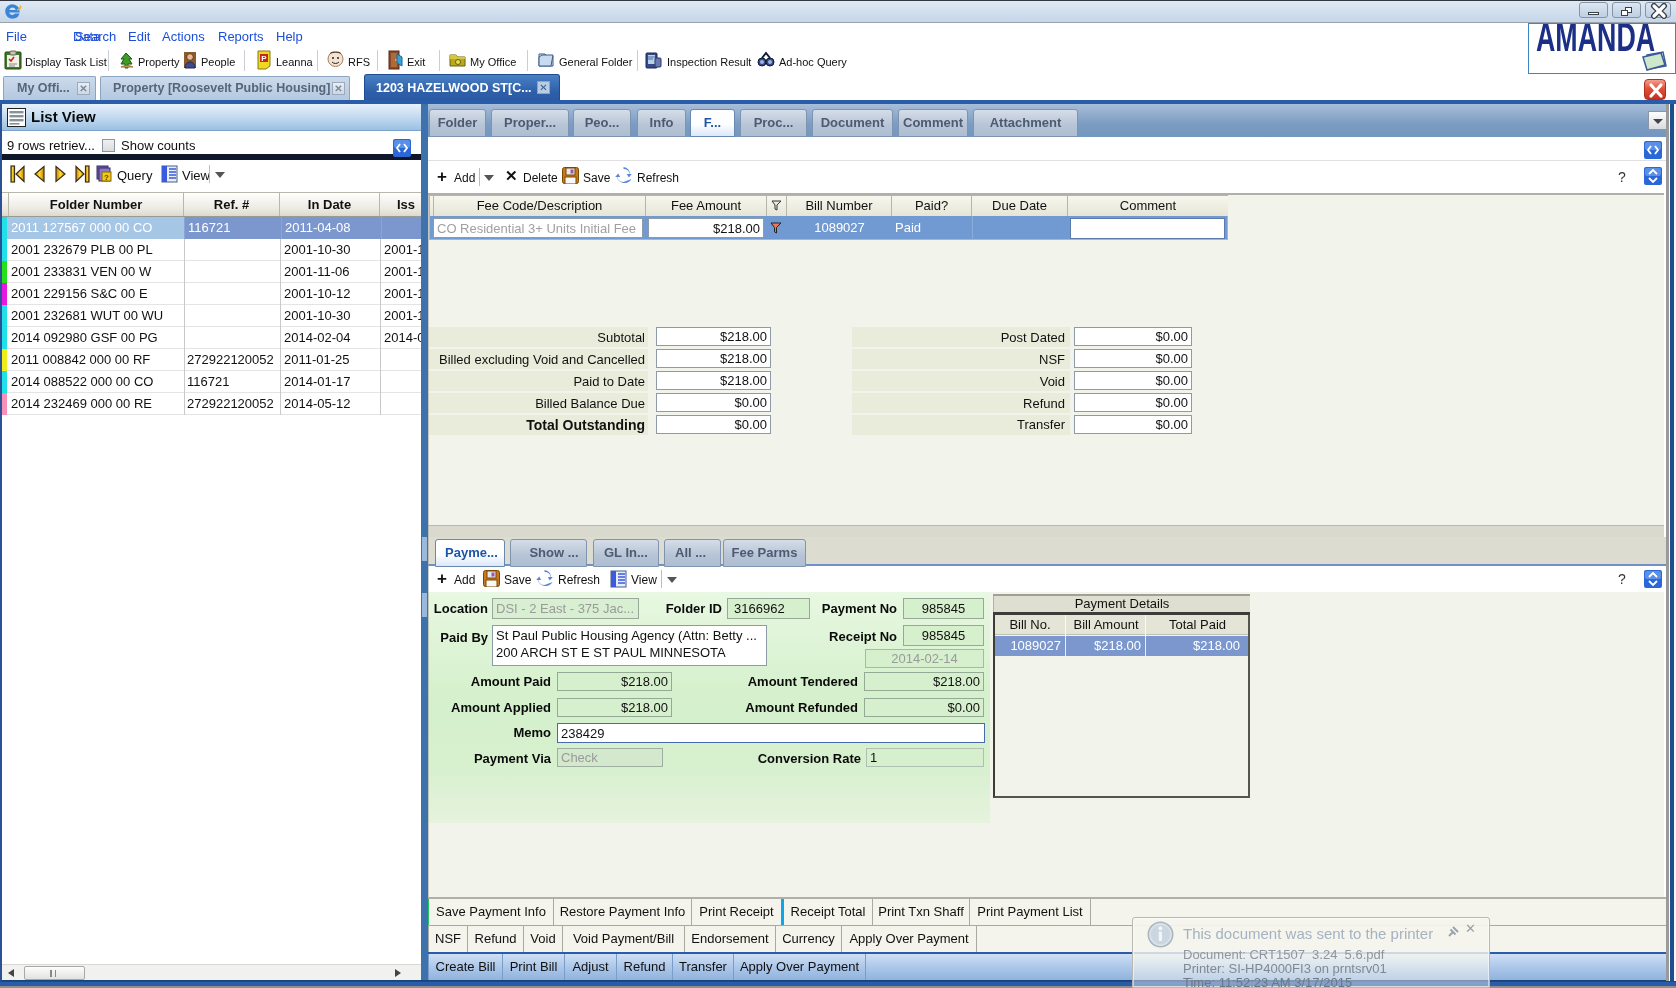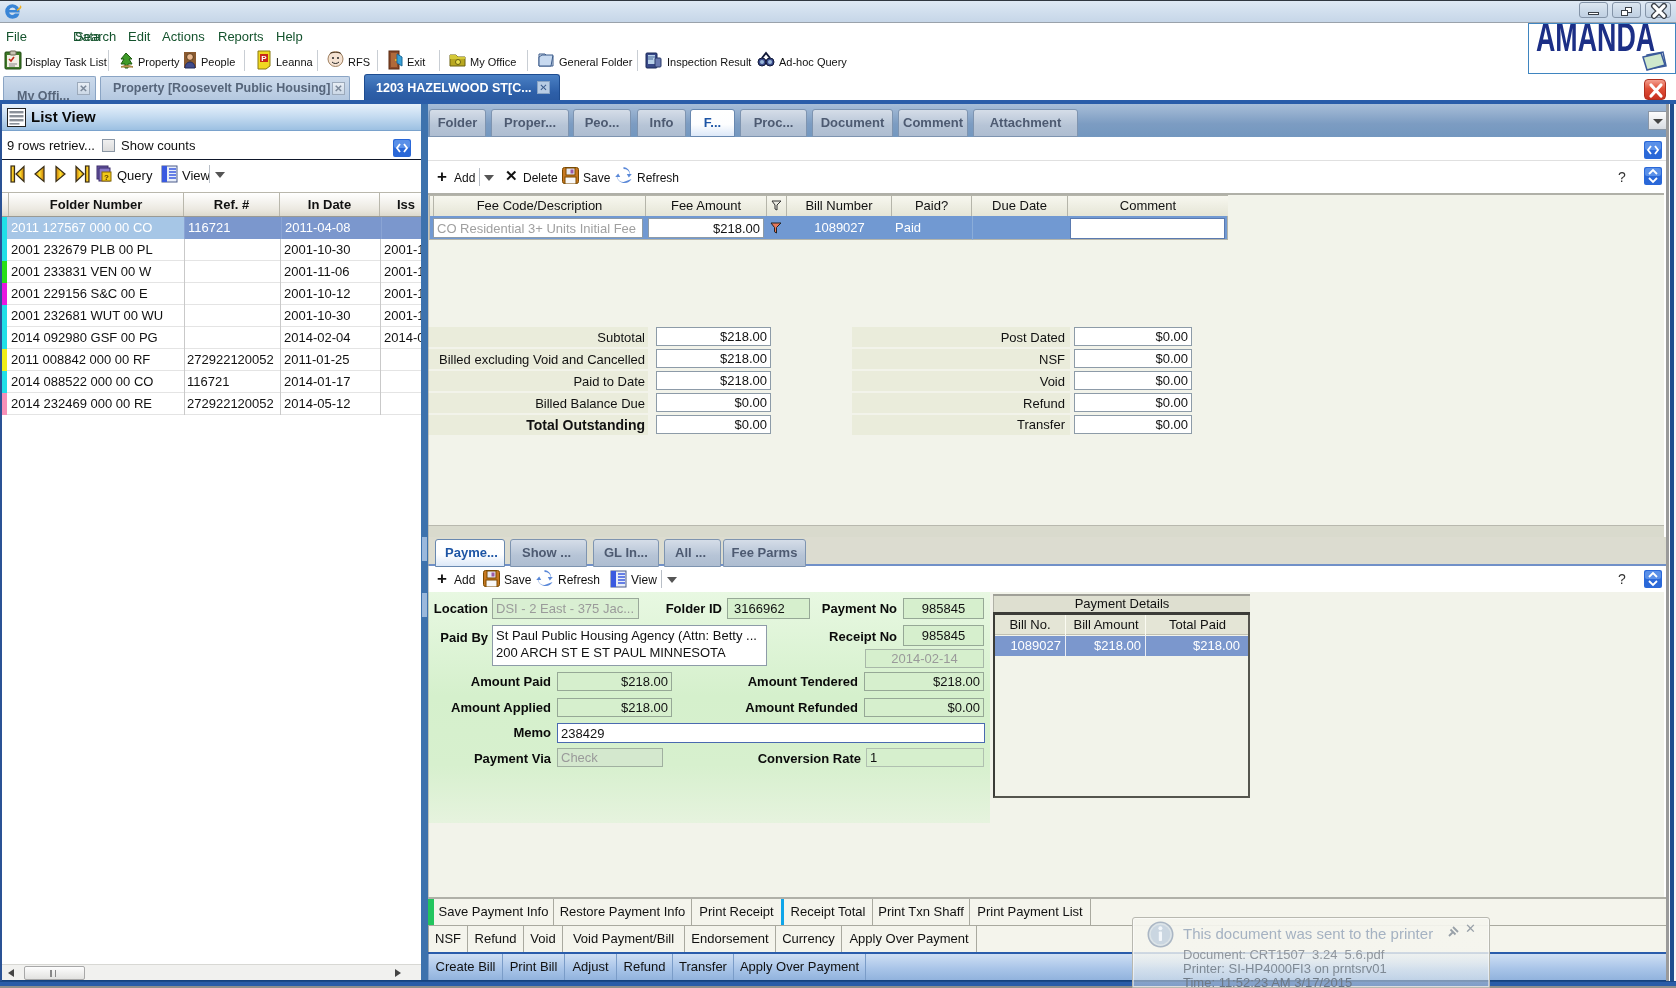--- a/index.html
+++ b/index.html
@@ -6,39 +6,39 @@
 html,body { width:1676px; height:988px; overflow:hidden; }
 body { font-family:"Liberation Sans", sans-serif; background:#fff; }
 .abs { position:absolute; }
 #page { position:relative; width:1676px; height:988px; background:#fff; overflow:hidden; }
 
 #titlebar { left:0; top:0; width:1676px; height:23px; background:linear-gradient(#dfe9f4,#d0deed 55%,#c6d6e8); border-top:1px solid #30373f; border-bottom:1px solid #9aa2ab; }
 #titletext { left:24px; top:4px; font-size:13px; color:#1c1c1c; }
 .winbtn { top:2px; height:16px; background:linear-gradient(#dde7f1,#cbd9e8 55%,#c0d0e2); border:1px solid #8494a8; border-radius:3px; }
 
 #menubar { left:0; top:24px; width:1676px; height:23px; background:#fff; }
-.menuitem { top:5px; font-size:13px; color:#14532d; }
+.menuitem { top:5px; font-size:13px; color:#1d4ed8; }
 
 #toolbar { left:0; top:47px; width:1676px; height:27px; background:#fff; }
 .tbtext { top:9px; font-size:11px; color:#111; }
 .tbsep { top:3px; width:1px; height:21px; background:#c9ced4; }
 
 #amandabox { left:1528px; top:23px; width:148px; height:51px; background:#fff; border:1px solid #3f85c0; overflow:hidden; }
 #amandatext { left:7px; top:-7px; font-size:40px; font-weight:bold; color:#1c2f86; transform:scaleX(0.67); transform-origin:0 0; line-height:1; }
 
 #tabbar { left:0; top:74px; width:1676px; height:26px; background:#fff; }
 .btab { top:2px; height:24px; background:linear-gradient(#ccdaeb,#b4c8e0); border:1px solid #8aa4c4; border-bottom:none; border-radius:2px 2px 0 0; font-size:12.5px; font-weight:bold; color:#56657a; white-space:nowrap; overflow:hidden; }
 .btabx { position:absolute; top:5px; width:13px; height:13px; border:1px solid #9caabb; background:linear-gradient(#e8eef5,#ccd8e6); color:#7a8798; font-size:10px; line-height:11px; text-align:center; }
 #activetab { left:364px; top:0px; width:196px; height:26px; background:linear-gradient(#4a80c4,#2d5fa8 70%,#2a5aa2); border:1px solid #1d4c90; border-bottom:none; border-radius:3px 3px 0 0; color:#fff; }
 #tabunderline { left:0; top:100px; width:1676px; height:4px; background:#2a5da9; }
 #redx { left:1644px; top:79px; width:22px; height:21px; border-radius:4px; border:1px solid #b03020; background:linear-gradient(#f4a090,#e05038 45%,#c83020); color:#fff; font-weight:bold; font-size:13px; text-align:center; line-height:20px; }
 
 #leftpanel { left:0; top:104px; width:421px; height:877px; background:#fff; }
 #lvheader { left:0; top:0; width:421px; height:27px; background:linear-gradient(#e7f1fb,#c3daf0 50%,#9cc0e2); border-bottom:1px solid #7aa2cc; }
-#lvrow2 { left:0; top:27px; width:421px; height:29px; background:#fff; border-bottom:1px solid #0f172a; }
+#lvrow2 { left:0; top:27px; width:421px; height:29px; background:#fff; border-bottom:6px solid #0f172a; }
 #lvrow3 { left:0; top:56px; width:421px; height:33px; background:#fff; }
 .lth { top:0px; height:23px; background:linear-gradient(#ffffff,#ece9e1 70%,#dcd9cd); border-right:1px solid #b9b7ac; font-size:13px; font-weight:bold; color:#111; text-align:center; line-height:23px; }
 .lrow { left:0; width:421px; height:22px; font-size:13px; color:#111; background:#fff; border-bottom:1px solid #e4e4e4; }
 .lcell { position:absolute; top:0; height:22px; line-height:21px; overflow:hidden; white-space:nowrap; }
 .cstrip { position:absolute; left:2px; top:0px; width:5px; height:22px; }
 
 #splitter { left:421px; top:104px; width:7px; height:877px; background:#3d72ad; }
 
 #rightpanel { left:428px; top:104px; width:1248px; height:877px; background:#fff; }
 .rtabstrip { background:linear-gradient(#a8bed8,#7c9cc2 60%,#7397bf); }
@@ -157,21 +157,21 @@
         <circle cx="5" cy="11" r="4" fill="#384888" stroke="#101838"></circle>
         <circle cx="13" cy="11" r="4" fill="#384888" stroke="#101838"></circle>
         <circle cx="5" cy="11" r="2" fill="#9ab8d8"></circle>
         <circle cx="13" cy="11" r="2" fill="#9ab8d8"></circle>
         <path d="M5 7l4-5 4 5" stroke="#101838" stroke-width="2" fill="none"></path>
       </svg>
     <div class="abs tbtext" style="left:779px;">Ad-hoc Query</div>
   </div>
   <div class="abs" id="tabbar">
     <div class="abs btab" style="left:3px;width:93px;">
-        <span style="position:absolute;left:13px;top:12px;">My Offi...</span>
+        <span style="position:absolute;left:13px;top:4px;">My Offi...</span>
         <span class="btabx" style="left:73px;">✕</span>
       </div>
     <div class="abs btab" style="left:100px;width:250px;">
         <span style="position:absolute;left:12px;top:4px;">Property [Roosevelt Public Housing]</span>
         <span class="btabx" style="left:231px;">✕</span>
       </div>
     <div class="abs" id="activetab">
         <span style="position:absolute;left:11px;top:6px;font-size:12.5px;font-weight:bold;white-space:nowrap;">1203 HAZELWOOD ST[C...</span>
         <span class="btabx" style="left:172px;top:6px;background:#b8cce4;border-color:#8aa4c4;color:#3a5a8a;">✕</span>
       </div>
@@ -462,21 +462,21 @@
         <div class="inp ralign" style="left:646px;top:45px;width:118px;height:19px;">$0.00</div>
         <div class="inp ralign" style="left:646px;top:67px;width:118px;height:19px;">$0.00</div>
         <div class="inp ralign" style="left:646px;top:89px;width:118px;height:19px;">$0.00</div>
       </div>
     </div>
 
     <div class="abs" style="left:0;top:421px;width:1236px;height:12px;background:#d9dacd;border-top:1px solid #b8b8ae;"></div>
 
     <div class="abs" style="left:0;top:433px;width:1248px;height:29px;background:#dcdcd0;border-bottom:2px solid #7090c8;">
       <div class="abs rtab rtabactive" style="left:7px;top:2px;width:70px;height:28px;line-height:26px;text-align:left;padding-left:9px;">Payme...</div>
-      <div class="abs rtab" style="left:82px;top:2px;width:77px;height:28px;line-height:26px;text-align:left;padding-left:11px;">Show ...</div>
+      <div class="abs rtab" style="left:82px;top:2px;width:77px;height:28px;line-height:26px;text-align:center;padding-left:11px;">Show ...</div>
       <div class="abs rtab" style="left:165px;top:2px;width:66px;height:28px;line-height:26px;text-align:left;padding-left:10px;">GL In...</div>
       <div class="abs rtab" style="left:236px;top:2px;width:57px;height:28px;line-height:26px;text-align:left;padding-left:10px;">All ...</div>
       <div class="abs rtab" style="left:295px;top:2px;width:83px;height:28px;line-height:26px;">Fee Parms</div>
     </div>
 
     <div class="abs" style="left:0;top:464px;width:1248px;height:24px;background:#fff;">
       <div class="abs" style="left:9px;top:1px;font-size:17px;font-weight:bold;color:#111;">+</div>
       <div class="abs" style="left:26px;top:5px;font-size:12px;color:#111;">Add</div>
       <svg class="abs" style="left:55px;top:2px;" width="17" height="17" viewBox="0 0 17 17">
           <rect x="0.5" y="0.5" width="16" height="16" rx="2" fill="#c87820" stroke="#7a4a00"></rect>
@@ -549,21 +549,21 @@
           <div class="abs" style="left:70px;top:0px;width:1px;height:20px;background:#e8ecf4;"></div>
           <div class="abs" style="left:72px;top:2px;width:74px;text-align:right;">$218.00</div>
           <div class="abs" style="left:150px;top:0px;width:1px;height:20px;background:#e8ecf4;"></div>
           <div class="abs" style="left:152px;top:2px;width:93px;text-align:right;">$218.00</div>
         </div>
       </div>
     </div>
     <div class="abs" id="payformextra" style="left:0;top:719px;width:562px;height:178px;background:#f2f3ea;"></div>
 
     <div class="abs" id="btnrow1" style="left:0;top:793px;width:1248px;height:28px;background:#f4f4ec;border-top:2px solid #b0b0a8;">
-      <div class="bbtn" style="left:0px;width:126px;line-height:26px;border-left:6px solid #22c55e;border-right:1px solid #a9a99f;">Save Payment Info</div>
+      <div class="bbtn" style="left:0px;width:126px;line-height:26px;border-left:1px solid #22c55e;border-right:1px solid #a9a99f;">Save Payment Info</div>
       <div class="bbtn" style="left:126px;width:138px;line-height:26px;border-right:1px solid #a9a99f;">Restore Payment Info</div>
       <div class="bbtn" style="left:264px;width:92px;line-height:26px;border-right:3px solid #0ea5e9;">Print Receipt</div>
       <div class="bbtn" style="left:356px;width:89px;line-height:26px;border-right:1px solid #a9a99f;">Receipt Total</div>
       <div class="bbtn" style="left:445px;width:97px;line-height:26px;border-right:1px solid #a9a99f;">Print Txn Shaff</div>
       <div class="bbtn" style="left:542px;width:121px;line-height:26px;border-right:1px solid #a9a99f;">Print Payment List</div>
     </div>
     <div class="abs" id="btnrow2" style="left:0;top:821px;width:1248px;height:27px;background:#f4f4ec;border-top:1px solid #a9a99f;">
       <div class="bbtn" style="left:0px;width:40px;line-height:26px;border-left:1px solid #a9a99f;border-right:1px solid #a9a99f;">NSF</div>
       <div class="bbtn" style="left:40px;width:56px;line-height:26px;border-right:1px solid #a9a99f;">Refund</div>
       <div class="bbtn" style="left:96px;width:39px;line-height:26px;border-right:1px solid #a9a99f;">Void</div>

